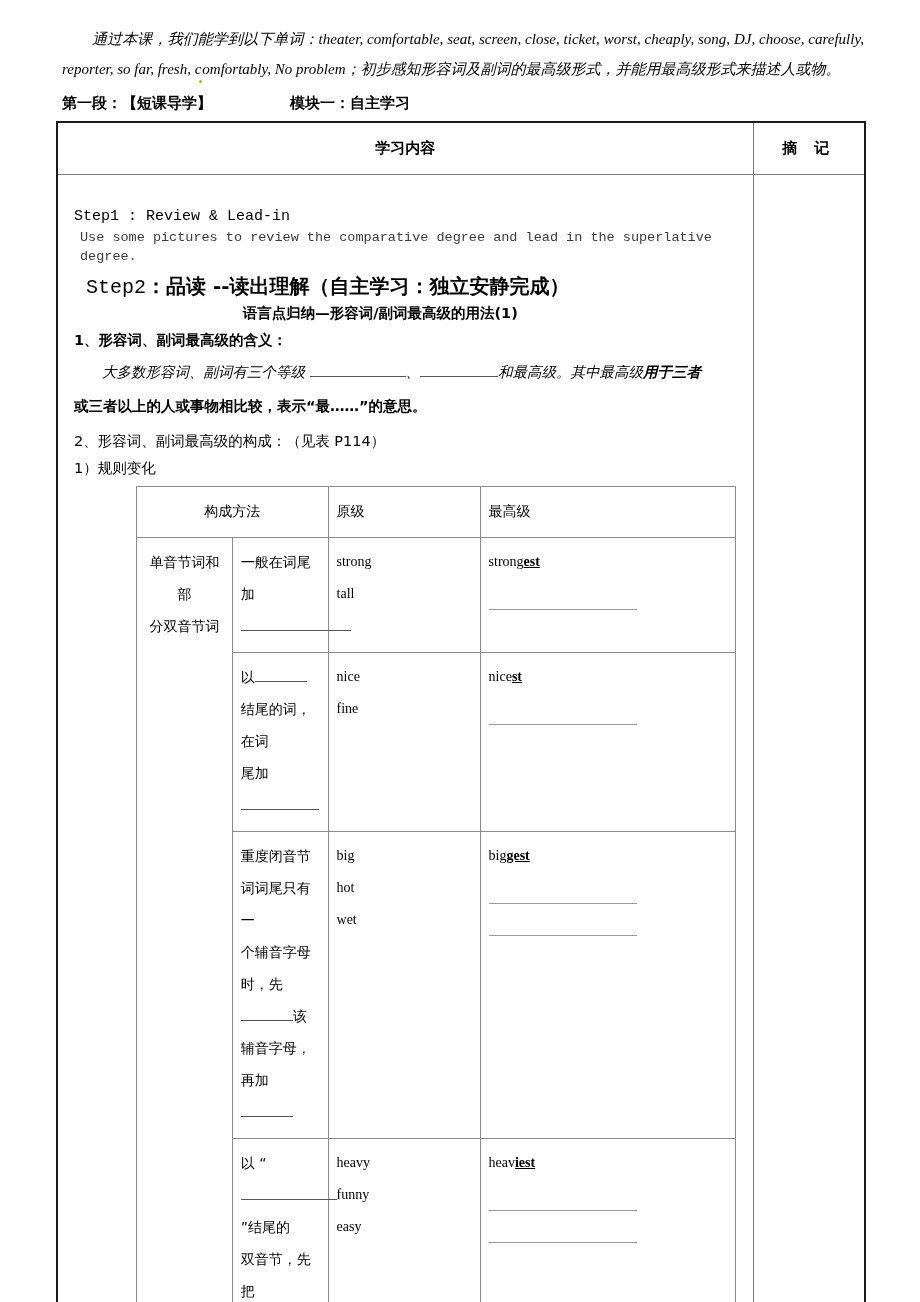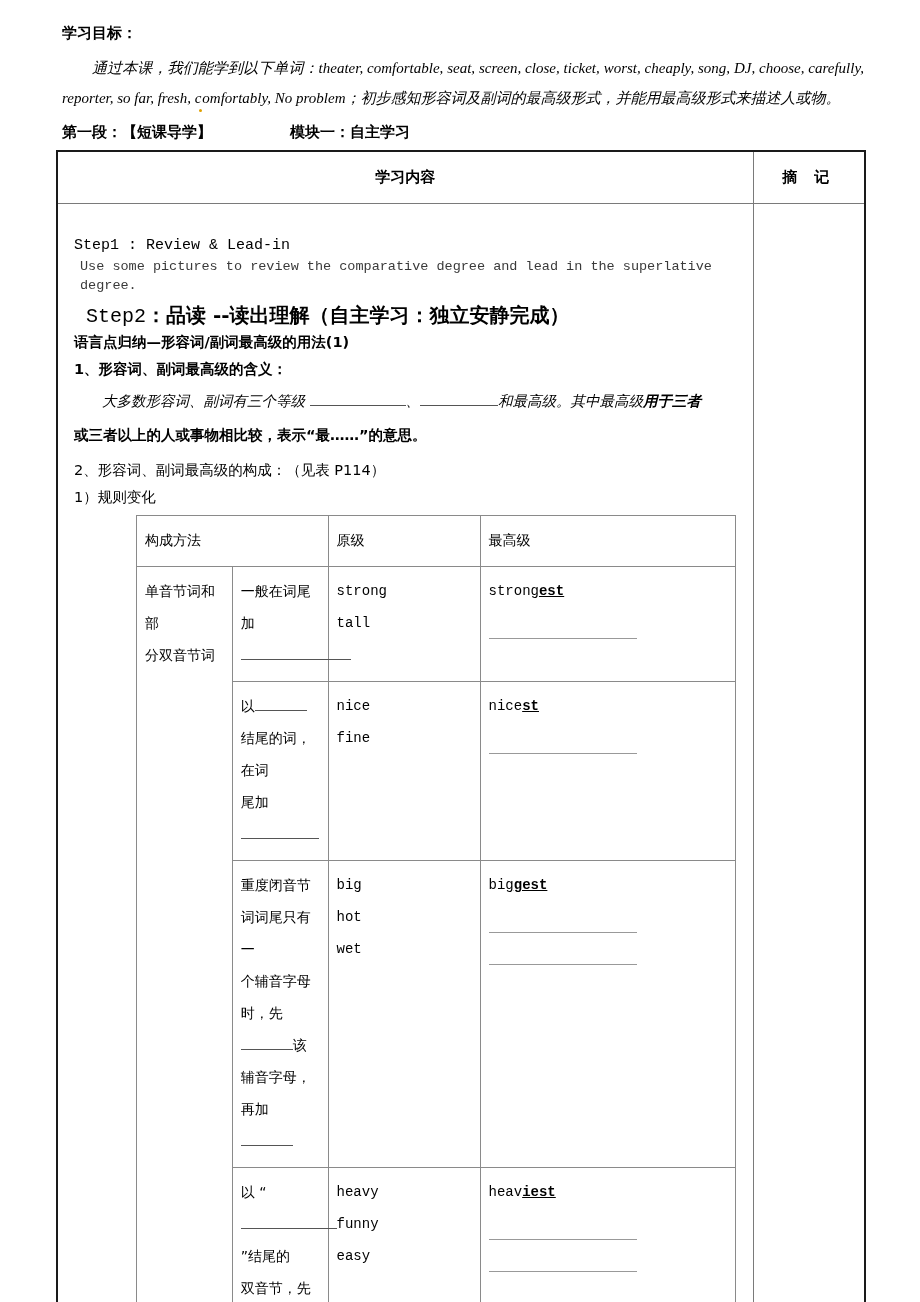--- a/index.html
+++ b/index.html
@@ -120,20 +120,21 @@
     font-family: "DejaVu Sans", "Liberation Sans", sans-serif;
     font-size: 20px;
     font-weight: bold;
     margin: 6px 0 2px 12px;
   }
   .step2 .mono-pre {
     font-family: "Liberation Mono", "DejaVu Sans Mono", monospace;
     font-weight: normal;
   }
   .center-head {
+    text-align: center;
     font-family: "DejaVu Sans", "Liberation Sans", sans-serif;
     font-size: 14.5px;
     font-weight: bold;
     margin: 4px 0 8px 0;
     padding-right: 50px;
   }
   .num-head {
     font-family: "DejaVu Sans", "Liberation Sans", sans-serif;
     font-size: 14.5px;
     font-weight: bold;
@@ -172,51 +173,50 @@
   table.gtable {
     width: 600px;
     border-collapse: collapse;
     table-layout: fixed;
   }
   table.gtable td {
     border: 1px solid #8a8a8a;
     vertical-align: top;
     padding: 8px 8px 10px 8px;
   }
-  .g-c1 { width: 126px; }
+  .g-c1 { width: 126px; text-align: center; }
   .g-c2 { width: 206px; }
   .g-c3 { width: 100px; }
   .g-c4 { width: 168px; }
   .cn-cell {
     font-family: "DejaVu Sans", "Liberation Sans", sans-serif;
     font-size: 14px;
     line-height: 32px;
   }
   .en-cell {
-    font-family: Liberation Mono, monospace;
+    font-family: Liberation Serif, serif;
     font-size: 14px;
     line-height: 32px;
   }
   .en-cell .u { text-decoration: underline; font-weight: bold; }
   .answer-blank {
     display: block;
     border-bottom: 1px solid #999;
     width: 148px;
     height: 24px;
     margin-top: 8px;
   }
 </style>
 </head>
 <body>
 
 <div class="page">
 
 
   <div class="intro-wrap">
-    <div class="section-label">学习目标：</div>
     <p class="intro-body"><span>通过本课，我们能学到以下单词：theater, comfortable, seat, screen, close, ticket, worst, cheaply, song, DJ, choose, carefully, reporter, so far, fresh, c</span><span class="mark-dot"></span><span>omfortably, No problem；初步感知形容词及副词的最高级形式，并能用最高级形式来描述人或物。</span></p>
   </div>
 
   <div class="seg-line">
     <span class="seg-a">第一段：【短课导学】</span>
     <span class="seg-b">模块一：自主学习</span>
   </div>
 
   <div class="outer-wrap">
     <table class="outer">

